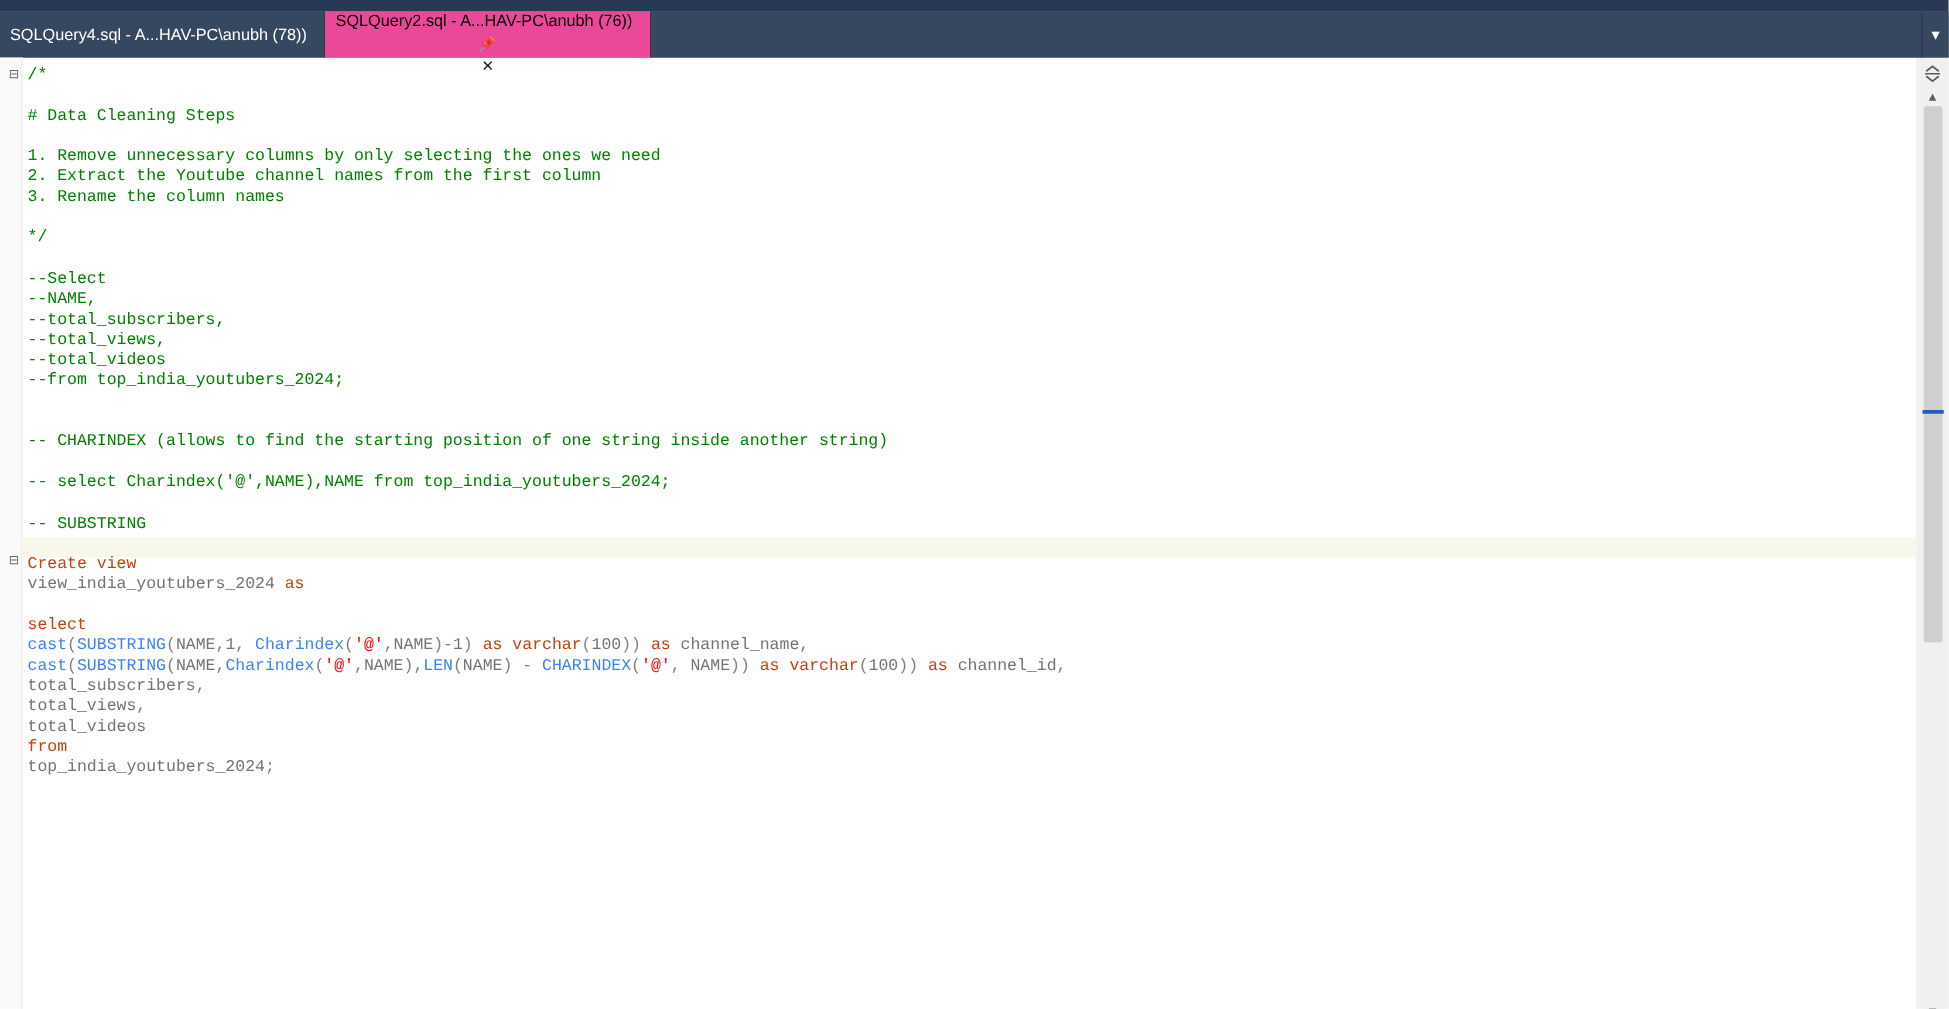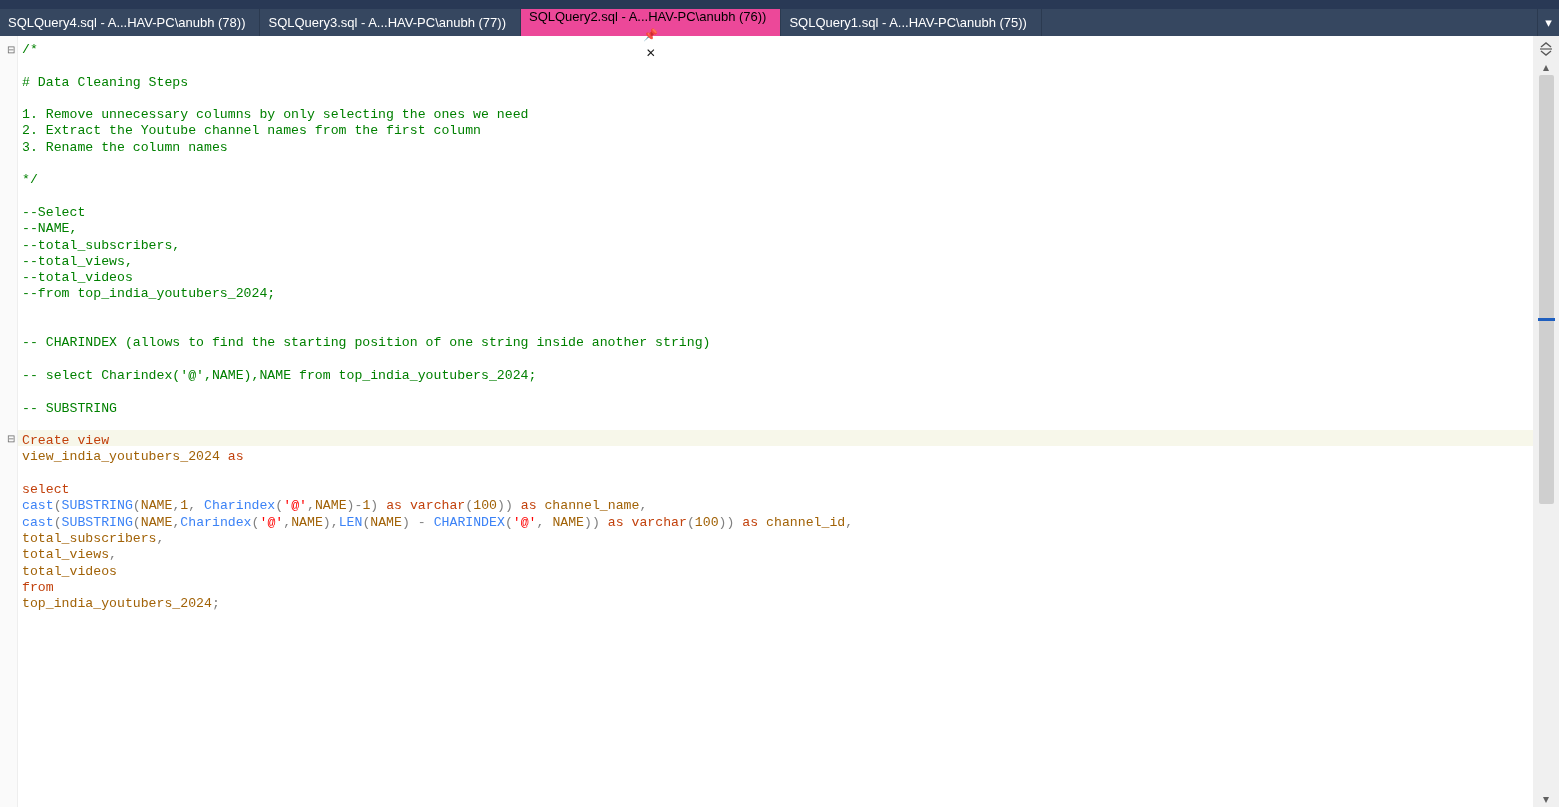--- a/index.html
+++ b/index.html
@@ -1,19 +1,19 @@
 <!DOCTYPE html>
 <html><head>
 <meta charset="utf-8">
 <style>
   * { box-sizing: border-box; margin: 0; padding: 0; }
   html, body { width: 1559px; height: 807px; font-family: "Segoe UI", Tahoma, sans-serif; font-size: 12px; background:#fff; overflow:hidden; }
   .top-bar { width:100%; height:9px; background:#293955; }
   .tabbar {
-    display:flex; align-items:stretch; height:27px;
+    display:flex; align-items:stretch; height:37px;
     background:#364760; color:#fff; font-size:13px;
     position:relative;
   }
   .tab {
     display:flex; align-items:center; gap:4px;
     padding:0 14px 0 8px;
     border-right:1px solid #2b3a50;
     background:#364760; color:#fff; white-space:nowrap;
     cursor:pointer; user-select:none;
   }
@@ -33,50 +33,44 @@
     font-family: Consolas, "Courier New", monospace; font-size:13.2px;
     color:#000; line-height:16.3px; white-space:pre; overflow:hidden; background:#fff;
   }
   .current-line-bg { position:absolute; left:18px; right:26px; height:16.3px; background:#f7f7ea; z-index:0; }
   .editor > div { position:relative; z-index:1; }
   .c  { color:#008000; }
   .k  { color:#c2410c; }
   .f  { color:#3b82f6; }
   .s  { color:#ff0000; }
   .gy { color:#808080; }
-  .txt{ color:#a16207; }
+  .txt{ color:#737373; }
   .right-rail { width:26px; background:#f0f0f0; display:flex; flex-direction:column; align-items:center; }
   .split-handle { width:18px; height:18px; margin-top:4px; color:#5a5a5a; cursor:pointer; display:flex; align-items:center; justify-content:center; }
   .vscroll { flex:1; width:17px; margin:0 auto; display:flex; flex-direction:column; background:#f0f0f0; }
   .vscroll .arrow { height:17px; display:flex; align-items:center; justify-content:center; color:#606060; cursor:pointer; background:#f0f0f0; }
   .vscroll .track { flex:1; background:#f0f0f0; position:relative; }
   .vscroll .thumb { position:absolute; left:1px; right:1px; top:0; height:60%; background:#cfcfcf; border-radius:2px; }
   .marker { position:absolute; left:0; right:0; height:3px; background:#1f5fbf; }
   svg { display:block; }
 </style>
 </head>
 <body>
 
 <div class="top-bar"></div>
 
 <div class="tabbar">
 
   <div class="tab">
       <span>SQLQuery4.sql - A...HAV-PC\anubh (78))</span>
     </div>
-    <div class="tab">
-      <span>SQLQuery3.sql - A...HAV-PC\anubh (77))</span>
-    </div>
     <div class="tab active">
       <span>SQLQuery2.sql - A...HAV-PC\anubh (76))</span>
       <span class="pin">📌</span>
       <span class="close">✕</span>
-    </div>
-    <div class="tab">
-      <span>SQLQuery1.sql - A...HAV-PC\anubh (75))</span>
     </div>
     <div class="spacer"></div>
   <div class="dropdown">
     <span>▾</span>
   </div>
 </div>
 
 <div class="workspace">
   <div class="gutter">
     <span class="fold" id="fold1" style="top: 6px;">⊟</span>

